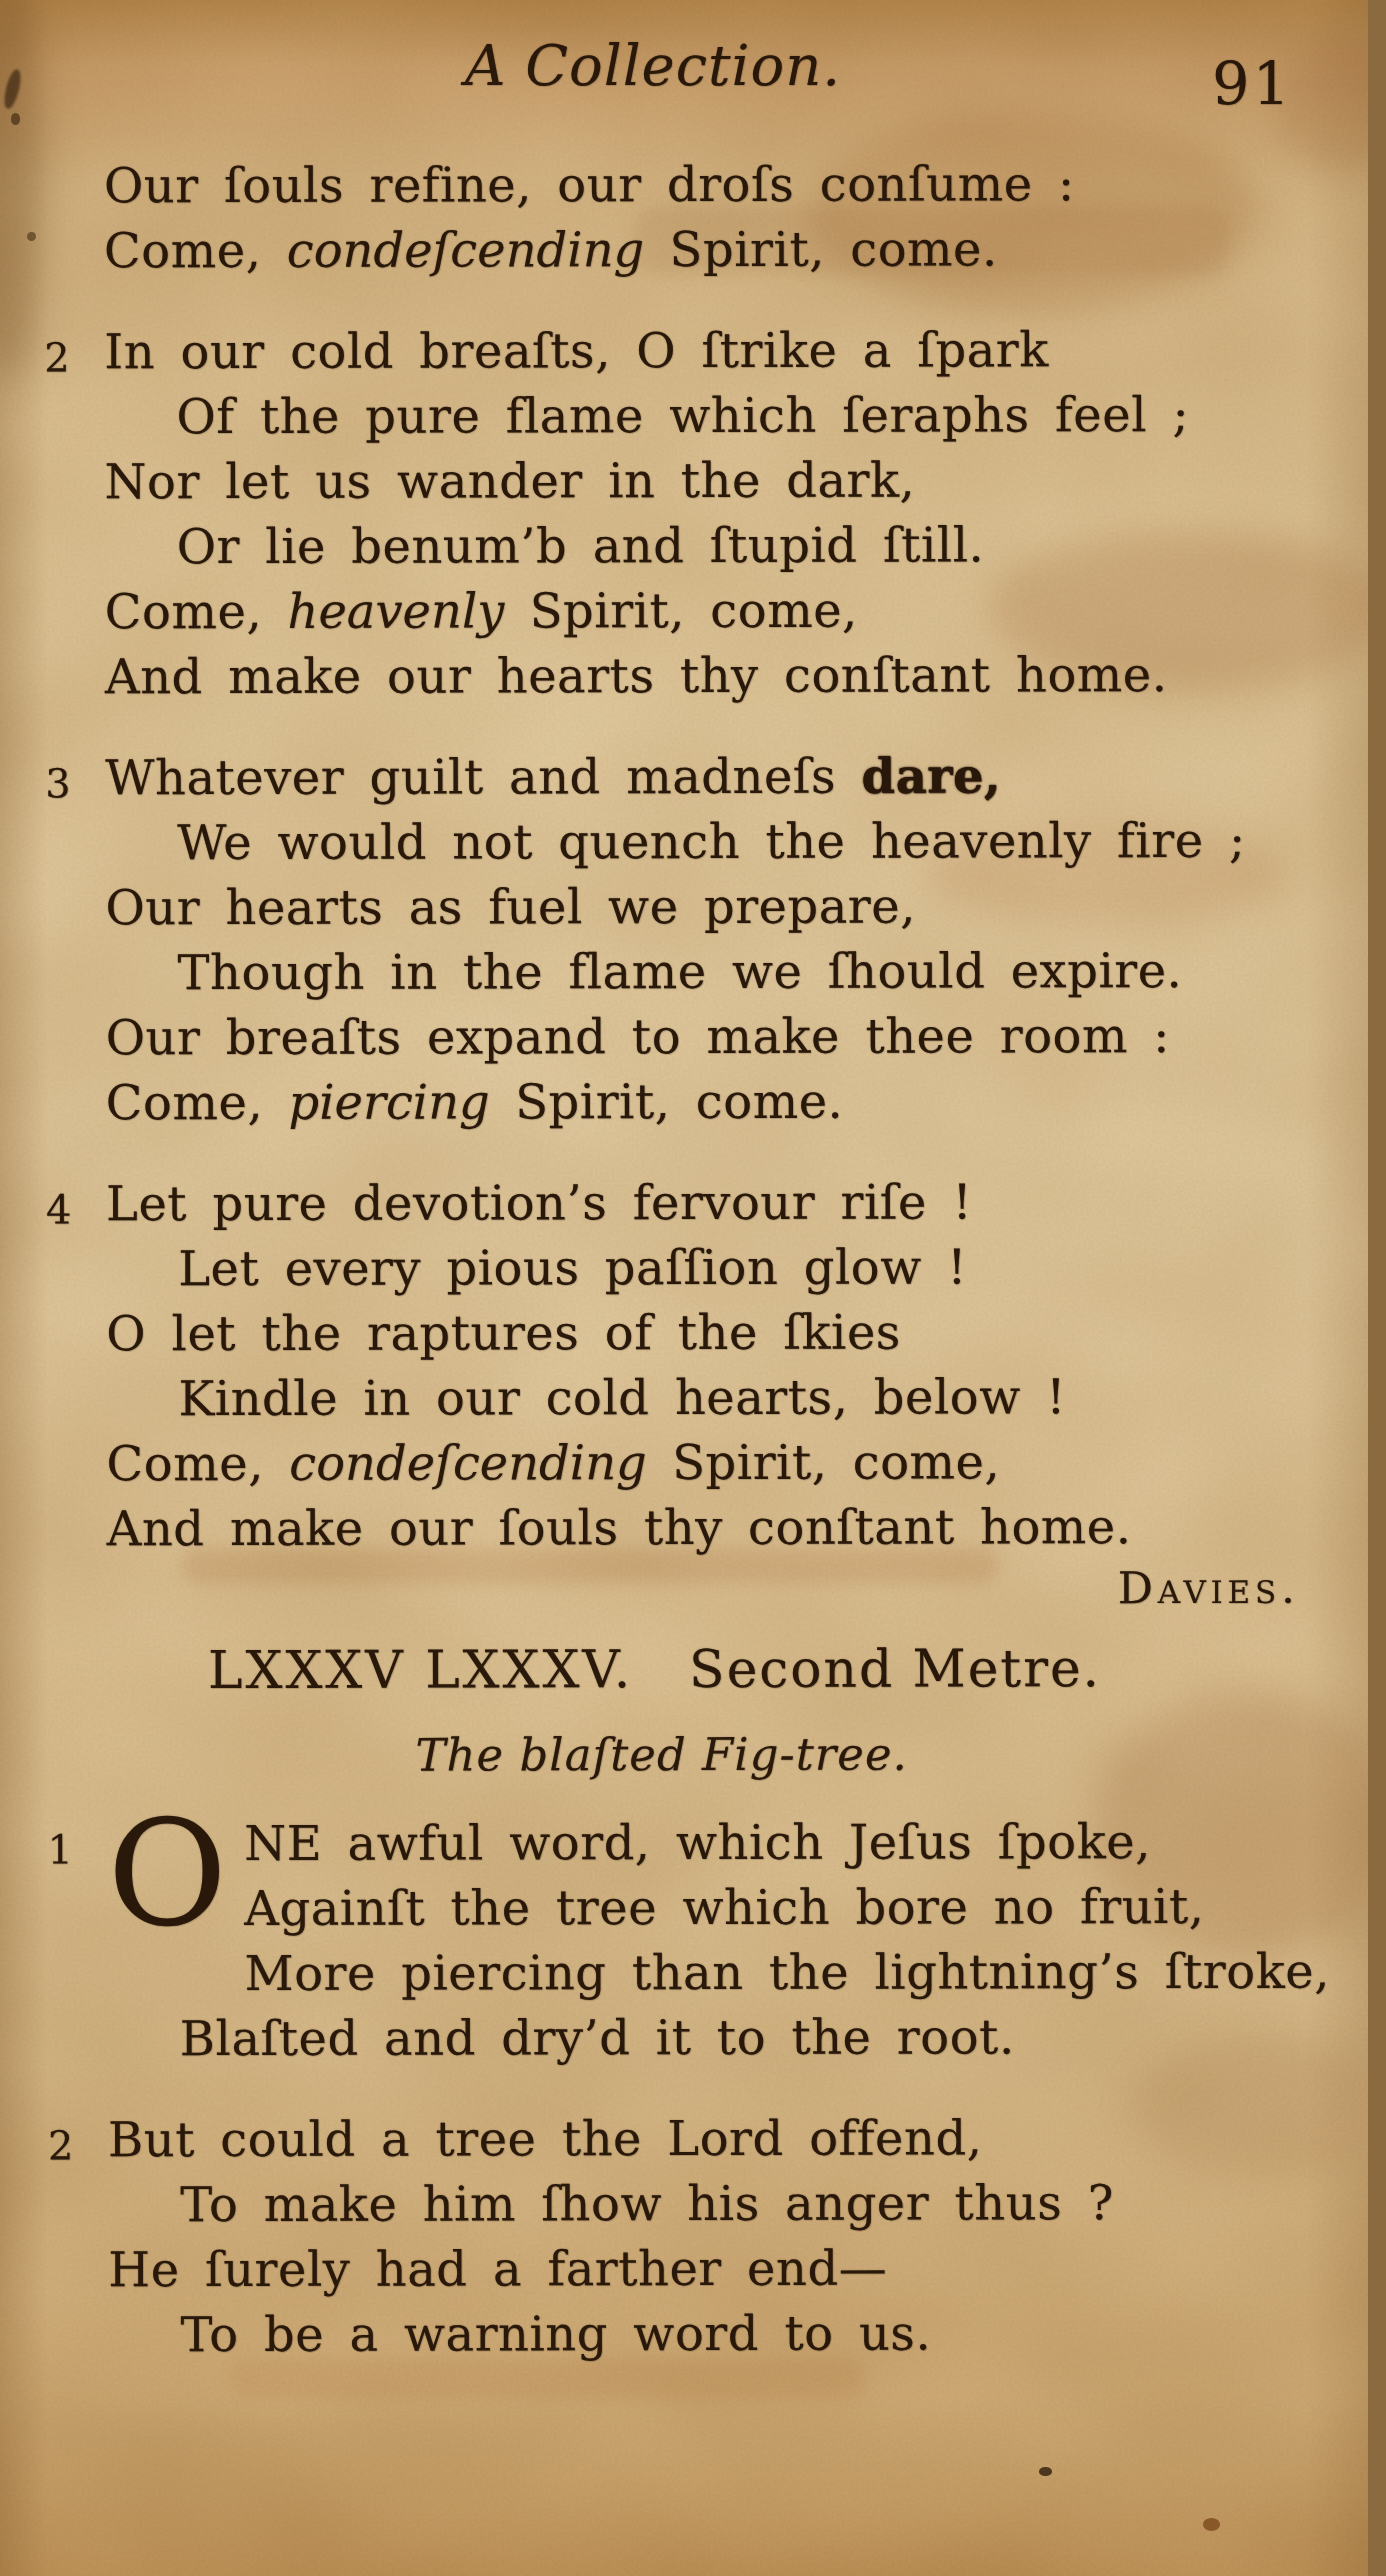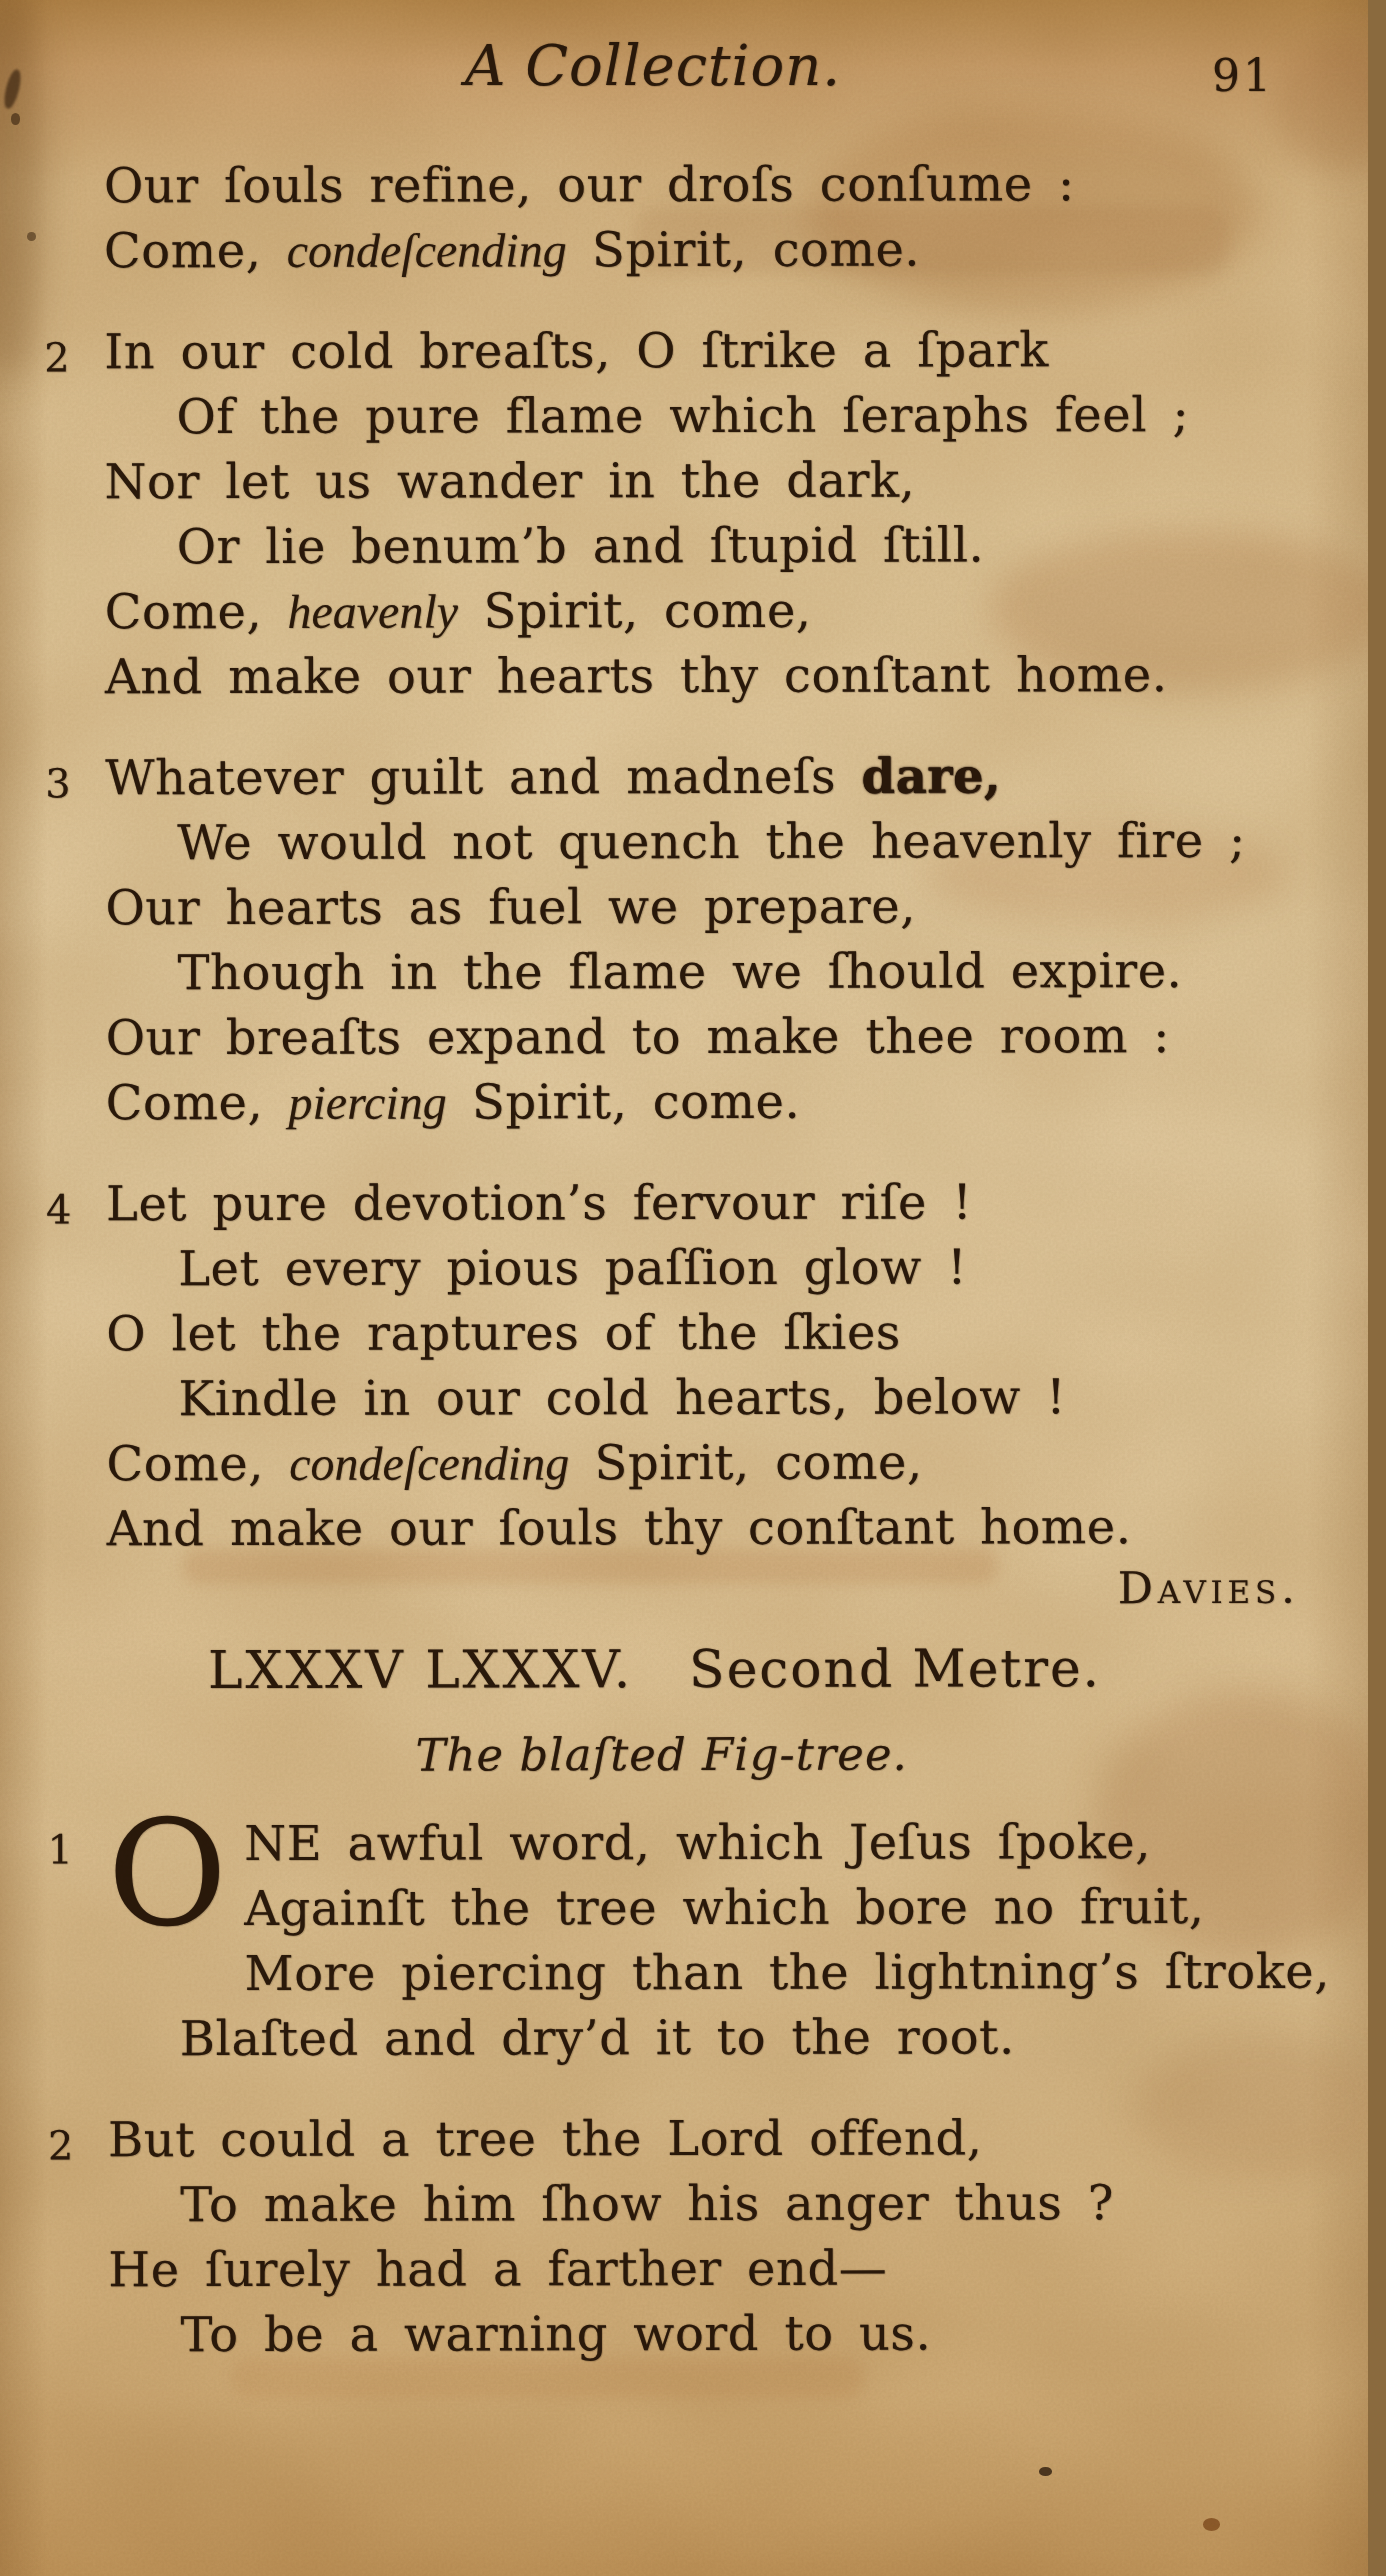--- a/index.html
+++ b/index.html
@@ -15,34 +15,34 @@
   }
   .txt{ text-shadow:0 0 1.2px rgba(43,26,11,.55), 1px 1px 0 rgba(43,26,11,.12); }
 
   
   .running-header{
     position:absolute;top:33px;left:0;width:100%;text-align:center;
     transform:translateX(-31px);
     font-style:italic;font-size:56px;letter-spacing:1px;
   }
   .page-number{
-    position:absolute;top:50px;left:1212px;font-size:44px;letter-spacing:2.9px;
+    position:absolute;top:50px;left:1212px;font-size:59px;letter-spacing:2.9px;
   }
 
   
   .content{position:absolute;top:0;left:106px;width:1229px;transform:rotate(-0.12deg);}
   .poem{font-size:48px;line-height:65px;word-spacing:9.6px;letter-spacing:0.5px;}
   #poem1{padding-top:152px;}
   .stanza{position:relative;}
   .stanza + .stanza{margin-top:36px;}
   .vnum{position:absolute;left:-60px;top:5.8px;font-size:40px;}
   .line{white-space:nowrap;}
   .indent-1{padding-left:72px;}
   .indent-2{padding-left:19px;}
-  .it{font-style:italic;letter-spacing:0;font-family:Liberation Serif, serif;}
+  .it{font-style:italic;letter-spacing:0;}
   .blot{font-weight:bold;text-shadow:0 0 2.4px rgba(35,18,6,.85),0 0 1px rgba(35,18,6,.95),1px 1px 0 rgba(35,18,6,.3);text-align:center;}
   .dropcap{
     float:left;width:131px;height:131px;margin-right:5.8px;
     font-size:146px;line-height:125px;
   }
 
   
   .attribution{margin-top:1.9px;line-height:54px;text-align:right;padding-right:36px;
     font-variant:small-caps;font-size:44px;letter-spacing:4.8px;}
   .hymn-heading{margin-top:23px;line-height:61px;text-align:center;transform:translateX(-67px);

